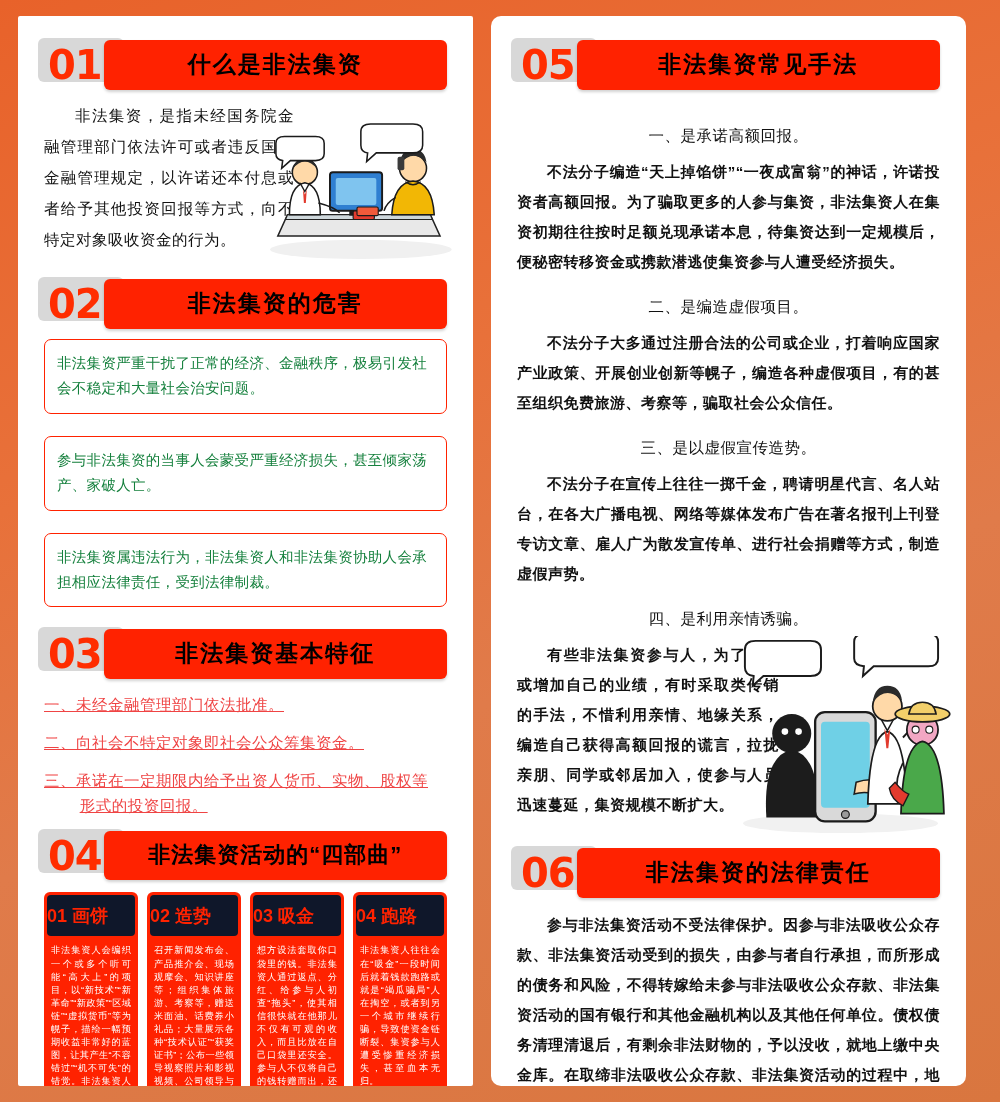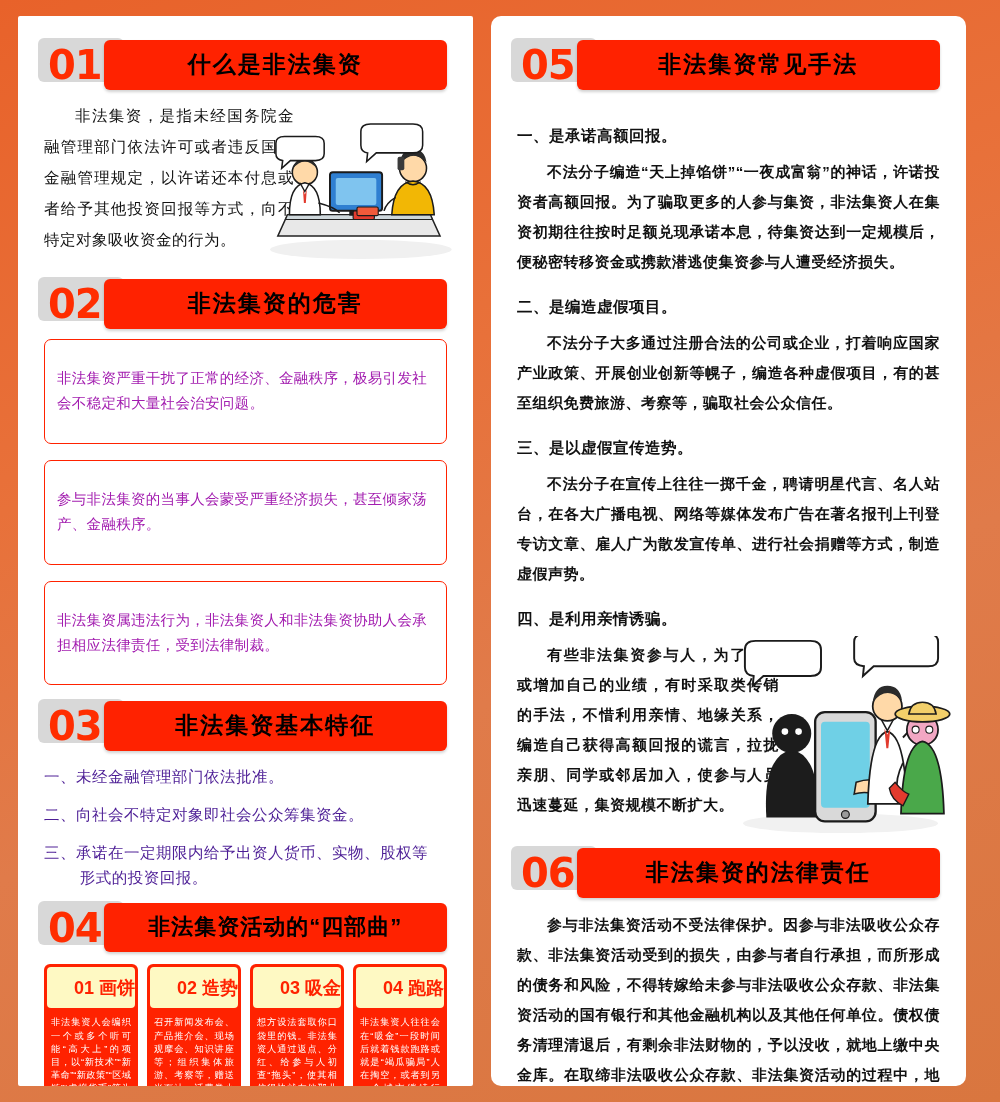--- a/index.html
+++ b/index.html
@@ -48,48 +48,48 @@
   .sec-bar.wide{font-size:22px;letter-spacing:1px;}
 
   
   .para{
     font-size:15.5px;line-height:1.95;color:#111;
     text-align:justify;text-indent:2em;margin:6px 0 12px 0;
     letter-spacing:.5px;
     font-weight:bold;
   }
   .para-right{font-size:15px;line-height:2.0;}
-  .lead{font-size:15.5px;line-height:2.0;color:#111;margin:14px 0 2px 0;letter-spacing:.5px;font-weight:bold;}
+  .lead{font-size:15.5px;line-height:2.0;color:#111;margin:14px 0 2px 0;letter-spacing:.5px;font-weight:normal;text-align:center;}
 
   
   .s1-wrap{position:relative;min-height:175px;}
   .s1-text{width:250px;font-size:15.5px;line-height:2.0;text-align:justify;text-indent:2em;letter-spacing:.5px;color:#111;}
   .s1-img{position:absolute;right:-8px;top:22px;width:196px;height:140px;}
 
   
   .boxed{
     border:1px solid #ff2200;border-radius:7px;
-    padding:26px 12px;margin-bottom:16px;
-    font-size:14.5px;line-height:1.75;color:#a21caf;letter-spacing:.3px;
-  }
-
-  
-  .li{font-size:15.5px;line-height:1.6;color:#4c1d95;margin:0 0 13px 0;letter-spacing:.5px;}
+    padding:11px 12px;margin-bottom:22px;
+    font-size:14.5px;line-height:1.75;color:#15803d;letter-spacing:.3px;
+  }
+
+  
+  .li{font-size:15.5px;line-height:1.6;color:#ef4444;margin:0 0 13px 0;letter-spacing:.5px;text-decoration:underline;}
   .li .sub{display:block;padding-left:2.3em;}
 
   
   .cards{display:flex;gap:9px;margin-top:12px;}
   .card{
     width:96px;background:#ff2200;border-radius:6px;
     color:#fff;overflow:hidden;box-sizing:border-box;
     display:flex;flex-direction:column;
   }
   .card-t{
-    background:#fef9c3;color:#ff2200;font-weight:bold;font-size:18px;
-    text-align:right;padding:9px 0 8px 0;margin:3px 3px 0 3px;border-radius:4px;
+    background:#0f172a;color:#ff2200;font-weight:bold;font-size:18px;
+    text-align:left;padding:9px 0 8px 0;margin:3px 3px 0 3px;border-radius:4px;
   }
   .card-b{
     font-size:9.2px;line-height:1.42;padding:8px 7px 10px 7px;
     text-align:justify;color:#fff;letter-spacing:.1px;
   }
 
   
   .s5-fig-wrap{position:relative;}
   .s5-text-narrow{width:262px;}
   .s5-img{position:absolute;right:-12px;top:-4px;width:222px;height:200px;}
@@ -145,21 +145,21 @@
       </svg>
     </div>
 
     <div class="sec-head" style="margin-top:4px;">
       <div class="sec-num-bg"></div>
       <div class="sec-num">02</div>
       <div class="sec-bar">非法集资的危害</div>
     </div>
     <div style="margin-top:10px;">
       <div class="boxed">非法集资严重干扰了正常的经济、金融秩序，极易引发社会不稳定和大量社会治安问题。</div>
-      <div class="boxed">参与非法集资的当事人会蒙受严重经济损失，甚至倾家荡产、金融秩序。</div>
+      <div class="boxed">参与非法集资的当事人会蒙受严重经济损失，甚至倾家荡产、家破人亡。</div>
       <div class="boxed">非法集资属违法行为，非法集资人和非法集资协助人会承担相应法律责任，受到法律制裁。</div>
     </div>
 
     <div class="sec-head" style="margin-top:6px;">
       <div class="sec-num-bg"></div>
       <div class="sec-num">03</div>
       <div class="sec-bar">非法集资基本特征</div>
     </div>
     <div style="margin-top:14px;">
       <div class="li"><span>一、未经金融管理部门依法批准。</span></div>

